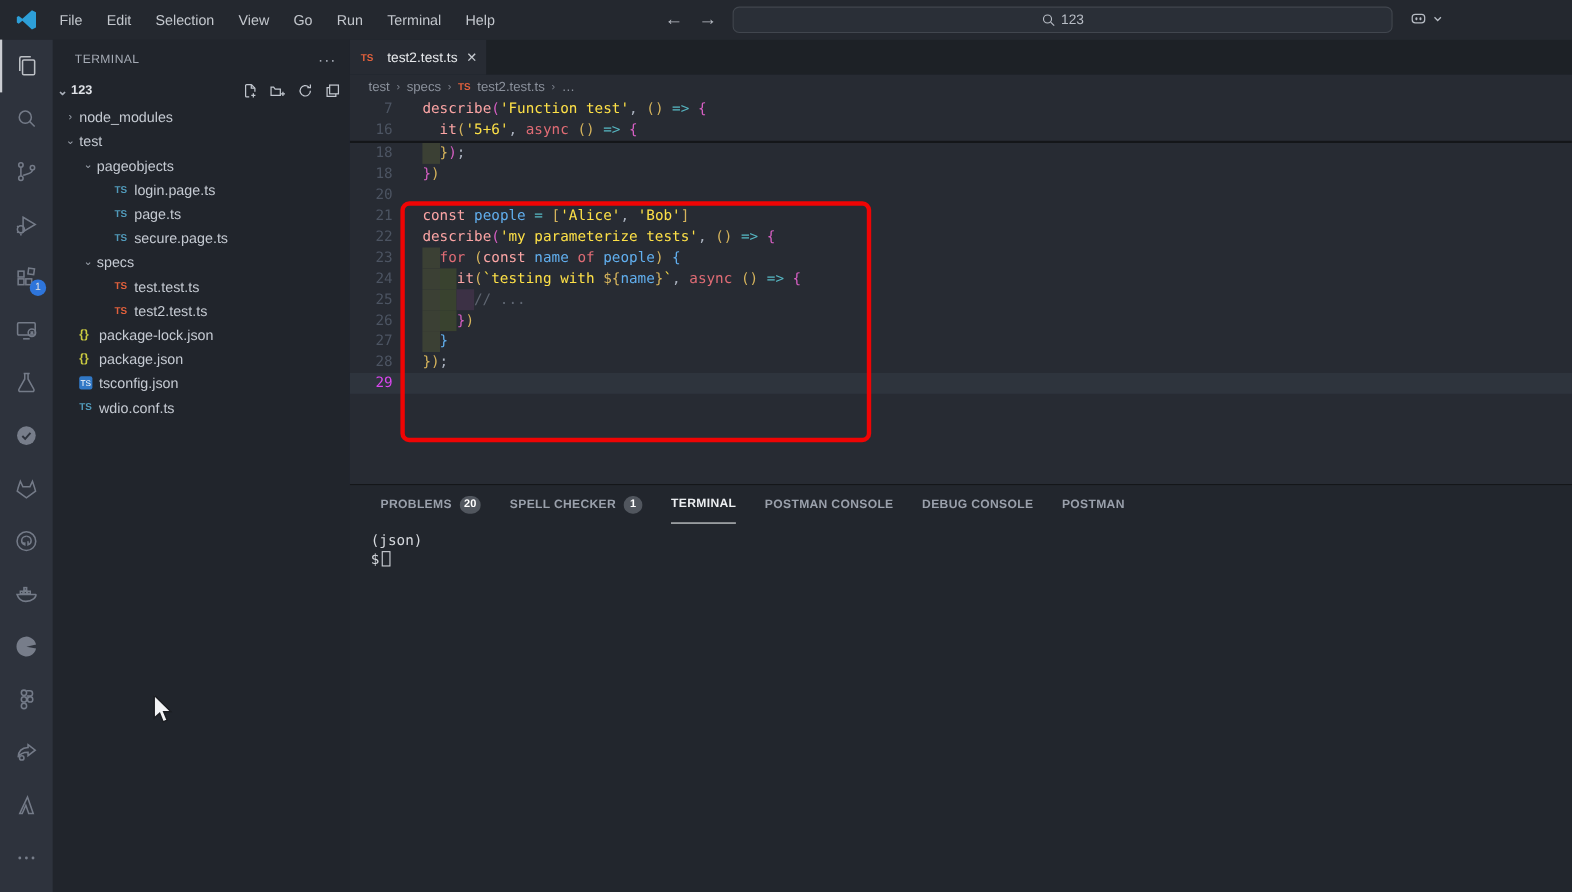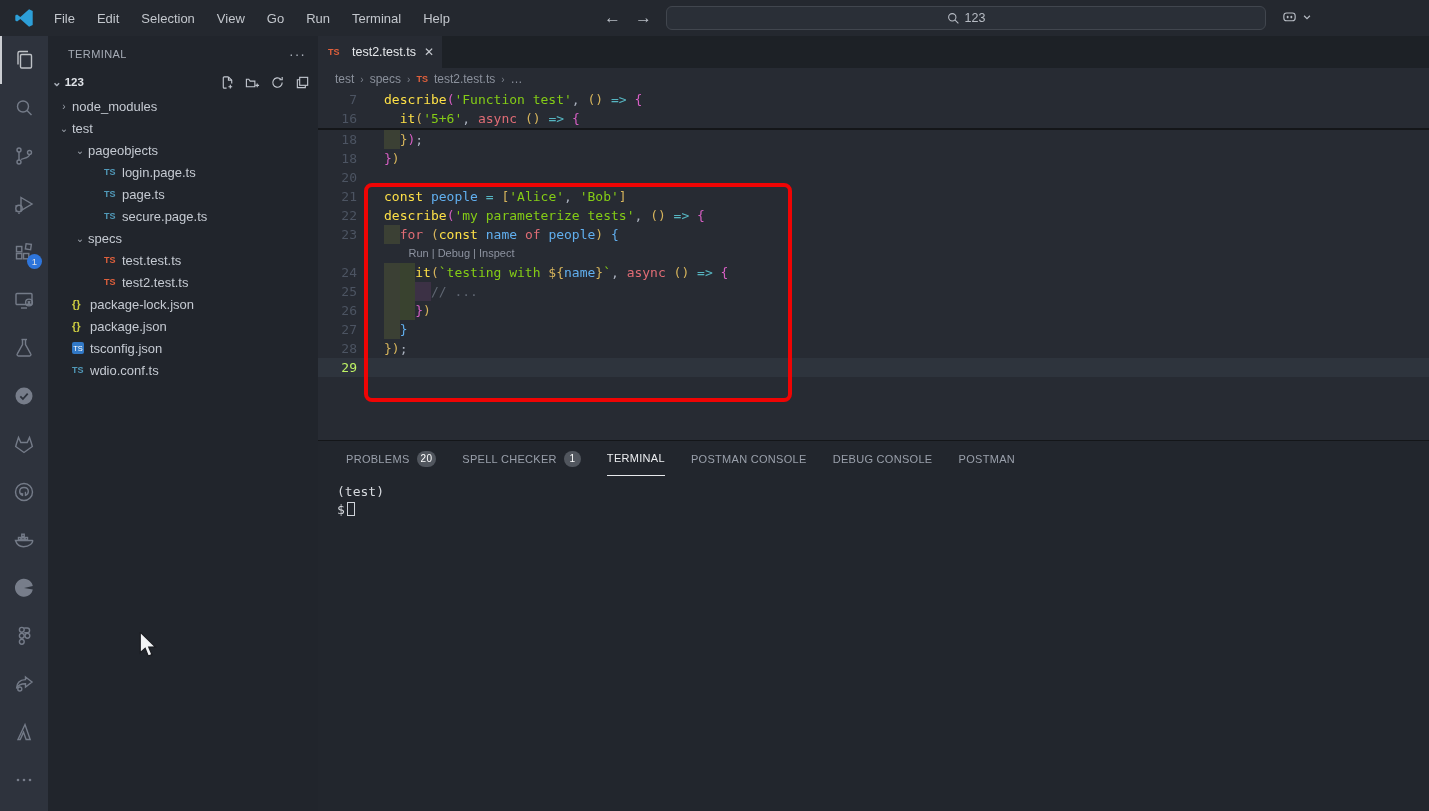--- a/index.html
+++ b/index.html
@@ -59,37 +59,37 @@
   .breadcrumb { height:22px; background:#272b33; display:flex; align-items:center; gap:6px;
     padding-left:17px; font-size:12px; color:#8b919c; flex:none; }
   .bc-sep { font-size:10px; color:#7b818c; }
   
   .codewrap { height:350px; position:relative; background:#272b33; flex:none; overflow:hidden;
     font-family:"DejaVu Sans Mono",monospace; font-size:13px; }
   .sticky { border-bottom:2px solid #141619; }
   .crow { height:19px; line-height:19px; display:flex; white-space:pre; }
   .crow.current { background:#2e343d; }
   .gutter { width:39px; text-align:right; color:#4c5462; flex:none; }
-  .gutter.bright { color:#bef264; }
+  .gutter.bright { color:#d946ef; }
   .codetext { margin-left:27px; }
   .indent { display:inline-block; width:2ch; height:19px; vertical-align:top; }
   .ind-olive  { background:#3b4034; }
   .ind-olive2 { background:#39422f; }
   .ind-purple { background:#3c3145; }
   .codelens { font-family:"Liberation Sans",sans-serif; font-size:11px; color:#8d93a0; }
   .codelens a { color:#8d93a0; text-decoration:none; }
   .annotation { position:absolute; left:46px; top:93px; width:428px; height:219px;
     border:4px solid #ef0404; border-radius:8px; pointer-events:none; }
   
-  .tk-fn{color:#fde047}.tk-kw{color:#e06c75}.tk-var{color:#61afef}.tk-str{color:#84cc16}
+  .tk-fn{color:#fca5a5}.tk-kw{color:#e06c75}.tk-var{color:#61afef}.tk-str{color:#fde047}
   .tk-op{color:#56b6c2}.tk-b1{color:#d6b45c}.tk-b2{color:#d75fc4}.tk-b3{color:#61afef}
   .tk-cm{color:#5f6672}.tk-pl{color:#abb2bf}
   
   .panel { flex:1; background:#22262d; border-top:1px solid #141619; display:flex; flex-direction:column; }
-  .ptabs { height:35px; display:flex; align-items:center; gap:26px; padding-left:28px; flex:none; }
+  .ptabs { height:35px; display:flex; align-items:center; gap:26px; padding-left:28px; flex:none;font-weight:bold; }
   .ptab { font-size:11px; letter-spacing:.3px; color:#9aa0ab; display:flex; align-items:center; gap:7px;
     height:100%; cursor:default; }
   .ptab.active { color:#eceef1; border-bottom:1px solid #e7e9ec; }
   .pbadge { background:#51565e; color:#fff; border-radius:9px; min-width:17px; height:16px; font-size:10px;
     display:flex; align-items:center; justify-content:center; padding:0 4px; }
   .terminal { font-family:"DejaVu Sans Mono",monospace; font-size:13px; line-height:17.5px;
     padding:7px 0 0 19px; color:#d6d9de; }
   .t-green{color:#23d18b}.t-mag{color:#c678dd}.t-yel{color:#d7ba7d}
   .t-cursor { display:inline-block; width:8px; height:14px; border:1px solid #cfd3d9; vertical-align:-2px; margin-left:2px; }
   
@@ -369,21 +369,20 @@
           <div class="crow"><span class="gutter">7</span><span class="codetext"><span class="tk-fn">describe</span><span class="tk-b2">(</span><span class="tk-str">'Function test'</span><span class="tk-pl">, </span><span class="tk-b1">()</span><span class="tk-pl"> </span><span class="tk-op">=&gt;</span><span class="tk-pl"> </span><span class="tk-b2">{</span></span></div>
           <div class="crow"><span class="gutter">16</span><span class="codetext"><span class="tk-pl">  </span><span class="tk-fn">it</span><span class="tk-b1">(</span><span class="tk-str">'5+6'</span><span class="tk-pl">, </span><span class="tk-kw">async</span><span class="tk-pl"> </span><span class="tk-b1">()</span><span class="tk-pl"> </span><span class="tk-op">=&gt;</span><span class="tk-pl"> </span><span class="tk-b2">{</span></span></div>
         </div>
       <div id="codelines">
           <div class="crow"><span class="gutter">18</span><span class="codetext"><span class="indent ind-olive"></span><span class="tk-b1">}</span><span class="tk-b2">)</span><span class="tk-pl">;</span></span></div>
           <div class="crow"><span class="gutter">18</span><span class="codetext"><span class="tk-b2">}</span><span class="tk-b1">)</span></span></div>
           <div class="crow"><span class="gutter">20</span><span class="codetext"></span></div>
           <div class="crow"><span class="gutter">21</span><span class="codetext"><span class="tk-fn">const</span><span class="tk-pl"> </span><span class="tk-var">people</span><span class="tk-pl"> </span><span class="tk-op">=</span><span class="tk-pl"> </span><span class="tk-b1">[</span><span class="tk-str">'Alice'</span><span class="tk-pl">, </span><span class="tk-str">'Bob'</span><span class="tk-b1">]</span></span></div>
           <div class="crow"><span class="gutter">22</span><span class="codetext"><span class="tk-fn">describe</span><span class="tk-b2">(</span><span class="tk-str">'my parameterize tests'</span><span class="tk-pl">, </span><span class="tk-b1">()</span><span class="tk-pl"> </span><span class="tk-op">=&gt;</span><span class="tk-pl"> </span><span class="tk-b2">{</span></span></div>
           <div class="crow"><span class="gutter">23</span><span class="codetext"><span class="indent ind-olive"></span><span class="tk-kw">for</span><span class="tk-pl"> </span><span class="tk-b1">(</span><span class="tk-fn">const</span><span class="tk-pl"> </span><span class="tk-var">name</span><span class="tk-pl"> </span><span class="tk-kw">of</span><span class="tk-pl"> </span><span class="tk-var">people</span><span class="tk-b1">)</span><span class="tk-pl"> </span><span class="tk-b3">{</span></span></div>
-          <div class="crow"><span class="gutter"></span><span class="codetext codelens" style="padding-left:4ch"><a>Run</a><span> | </span><a>Debug</a><span> | </span><a>Inspect</a></span></div>
           <div class="crow"><span class="gutter">24</span><span class="codetext"><span class="indent ind-olive"></span><span class="indent ind-olive2"></span><span class="tk-fn">it</span><span class="tk-b1">(</span><span class="tk-str">`testing with </span><span class="tk-b1">${</span><span class="tk-var">name</span><span class="tk-b1">}</span><span class="tk-str">`</span><span class="tk-pl">, </span><span class="tk-kw">async</span><span class="tk-pl"> </span><span class="tk-b1">()</span><span class="tk-pl"> </span><span class="tk-op">=&gt;</span><span class="tk-pl"> </span><span class="tk-b2">{</span></span></div>
           <div class="crow"><span class="gutter">25</span><span class="codetext"><span class="indent ind-olive"></span><span class="indent ind-olive2"></span><span class="indent ind-purple"></span><span class="tk-cm">// ...</span></span></div>
           <div class="crow"><span class="gutter">26</span><span class="codetext"><span class="indent ind-olive"></span><span class="indent ind-olive2"></span><span class="tk-b2">}</span><span class="tk-b1">)</span></span></div>
           <div class="crow"><span class="gutter">27</span><span class="codetext"><span class="indent ind-olive"></span><span class="tk-b3">}</span></span></div>
           <div class="crow"><span class="gutter">28</span><span class="codetext"><span class="tk-b1">}</span><span class="tk-b1">)</span><span class="tk-pl">;</span></span></div>
           <div class="crow current"><span class="gutter bright">29</span><span class="codetext"></span></div>
         </div>
       <div class="annotation"></div>
     </div>
 
@@ -404,21 +403,21 @@
             <span>POSTMAN CONSOLE</span>
           </div>
           <div class="ptab">
             <span>DEBUG CONSOLE</span>
           </div>
           <div class="ptab">
             <span>POSTMAN</span>
           </div>
         </div>
       <div class="terminal">
-        <div>(test)</div>
+        <div>(json)</div>
         <div>
           <span>$</span><span class="t-cursor"></span>
         </div>
       </div>
     </div>
   </div>
 </div>
 
 <svg class="mouse" width="20" height="26" viewBox="0 0 14 20">
   <polygon points="1,0 1,16 4.8,12.6 7.2,18.6 10,17.4 7.6,11.6 12.6,11.4" fill="#f2f3f5" stroke="#1b1d22" stroke-width="1"></polygon>

